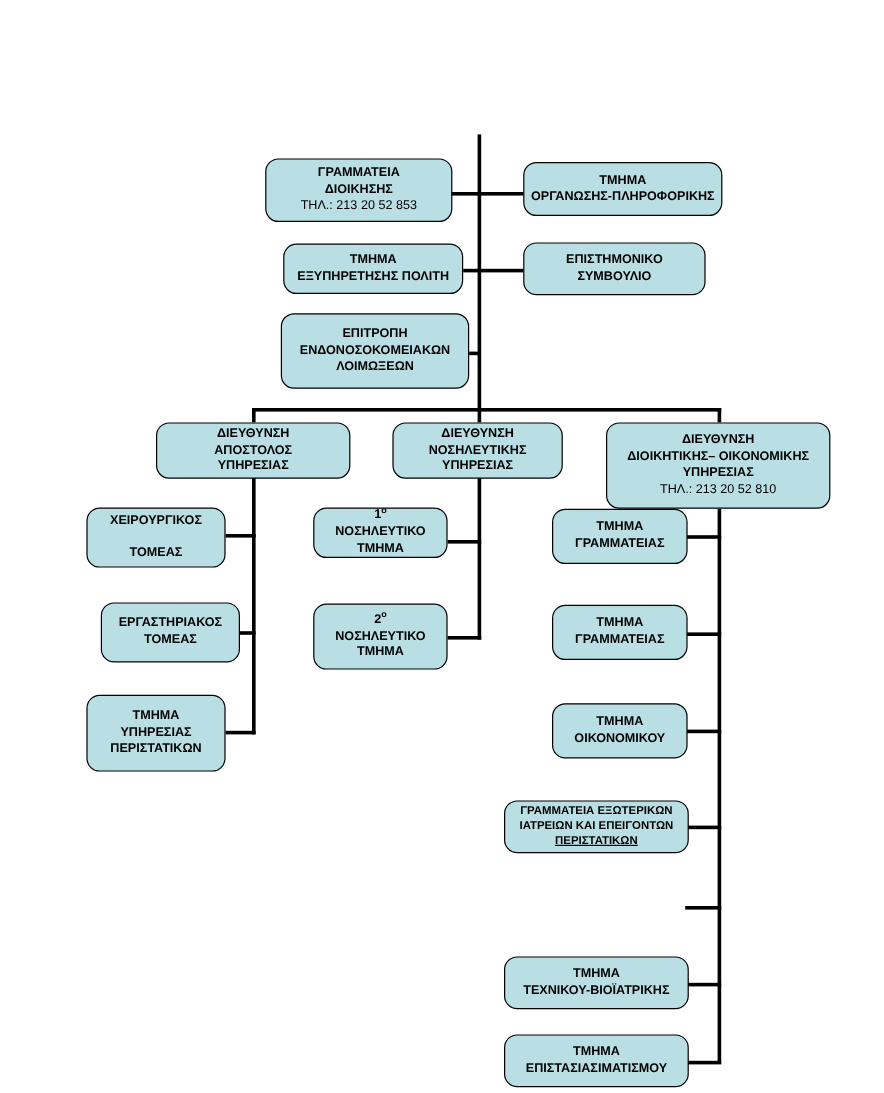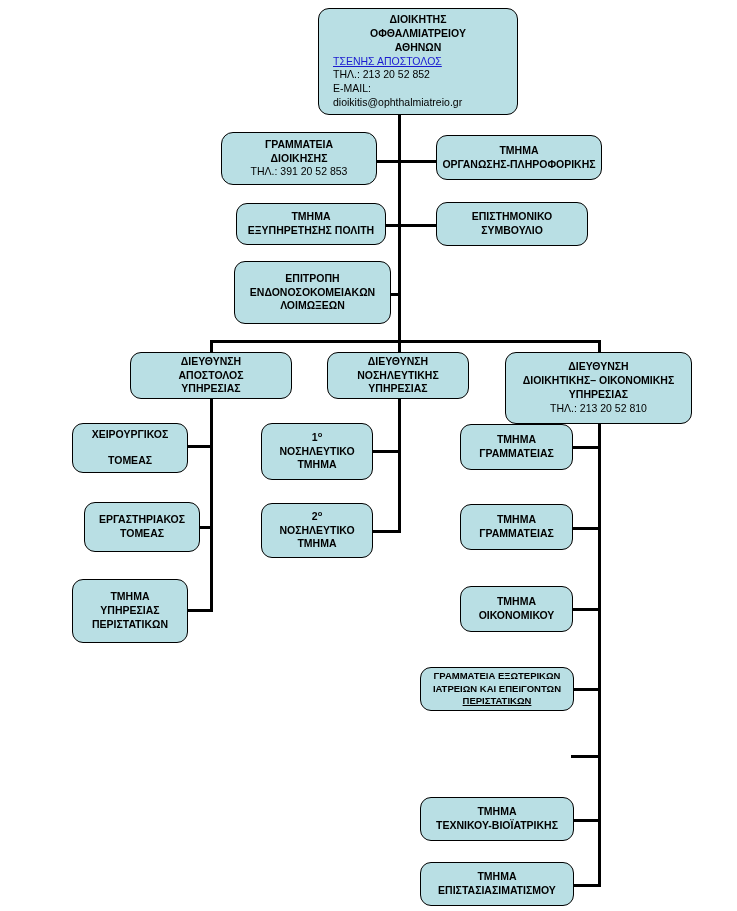--- a/index.html
+++ b/index.html
@@ -113,36 +113,25 @@
 
   <div class="conn v" style="left:598px; top:424px; height:462px;"></div>
   <div class="conn h" style="left:571px; top:446px; width:30px;"></div>
   <div class="conn h" style="left:571px; top:527px; width:30px;"></div>
   <div class="conn h" style="left:571px; top:608px; width:30px;"></div>
   <div class="conn h" style="left:571px; top:688px; width:30px;"></div>
   <div class="conn h" style="left:571px; top:755px; width:30px;"></div>
   <div class="conn h" style="left:571px; top:819px; width:30px;"></div>
   <div class="conn h" style="left:571px; top:884px; width:30px;"></div>
 
-  <div class="node root" style="left:318px; top:8px; width:200px; height:107px;">
-    <span class="line hdr">ΔΙΟΙΚΗΤΗΣ</span>
-    <span class="line hdr">ΟΦΘΑΛΜΙΑΤΡΕΙΟΥ</span>
-    <span class="line hdr">ΑΘΗΝΩΝ</span>
-    <div class="contacts">
-      <span class="line link">ΤΣΕΝΗΣ ΑΠΟΣΤΟΛΟΣ</span>
-      <span class="line meta">ΤΗΛ.: 213 20 52 852</span>
-      <span class="line meta">E-MAIL:</span>
-      <span class="line meta">dioikitis@ophthalmiatreio.gr</span>
-    </div>
-  </div>
-
-  <div class="node" style="left:221px; top:132px; width:156px; height:53px;border-radius:12px;">
+
+  <div class="node" style="left:221px; top:132px; width:156px; height:53px;">
     <span class="line">ΓΡΑΜΜΑΤΕΙΑ</span>
     <span class="line">ΔΙΟΙΚΗΣΗΣ</span>
-    <span class="line reg">ΤΗΛ.: 391 20 52 853</span>
+    <span class="line reg">ΤΗΛ.: 213 20 52 853</span>
   </div>
 
   <div class="node" style="left:436px; top:135px; width:166px; height:45px;">
     <span class="line">ΤΜΗΜΑ</span>
     <span class="line">ΟΡΓΑΝΩΣΗΣ-ΠΛΗΡΟΦΟΡΙΚΗΣ</span>
   </div>
 
   <div class="node" style="left:236px; top:203px; width:150px; height:42px;">
     <span class="line">ΤΜΗΜΑ</span>
     <span class="line">ΕΞΥΠΗΡΕΤΗΣΗΣ ΠΟΛΙΤΗ</span>
@@ -187,21 +176,21 @@
     <span class="line">ΕΡΓΑΣΤΗΡΙΑΚΟΣ</span>
     <span class="line">ΤΟΜΕΑΣ</span>
   </div>
 
   <div class="node" style="left:72px; top:579px; width:116px; height:64px;">
     <span class="line">ΤΜΗΜΑ</span>
     <span class="line">ΥΠΗΡΕΣΙΑΣ</span>
     <span class="line">ΠΕΡΙΣΤΑΤΙΚΩΝ</span>
   </div>
 
-  <div class="node" style="left:261px; top:423px; width:112px; height:57px;">
+  <div class="node" style="left:261px; top:423px; width:112px; height:42px;">
     <span class="line"><span>1</span><span class="sup">ο</span></span>
     <span class="line">ΝΟΣΗΛΕΥΤΙΚΟ</span>
     <span class="line">ΤΜΗΜΑ</span>
   </div>
 
   <div class="node" style="left:261px; top:503px; width:112px; height:55px;">
     <span class="line"><span>2</span><span class="sup">ο</span></span>
     <span class="line">ΝΟΣΗΛΕΥΤΙΚΟ</span>
     <span class="line">ΤΜΗΜΑ</span>
   </div>

